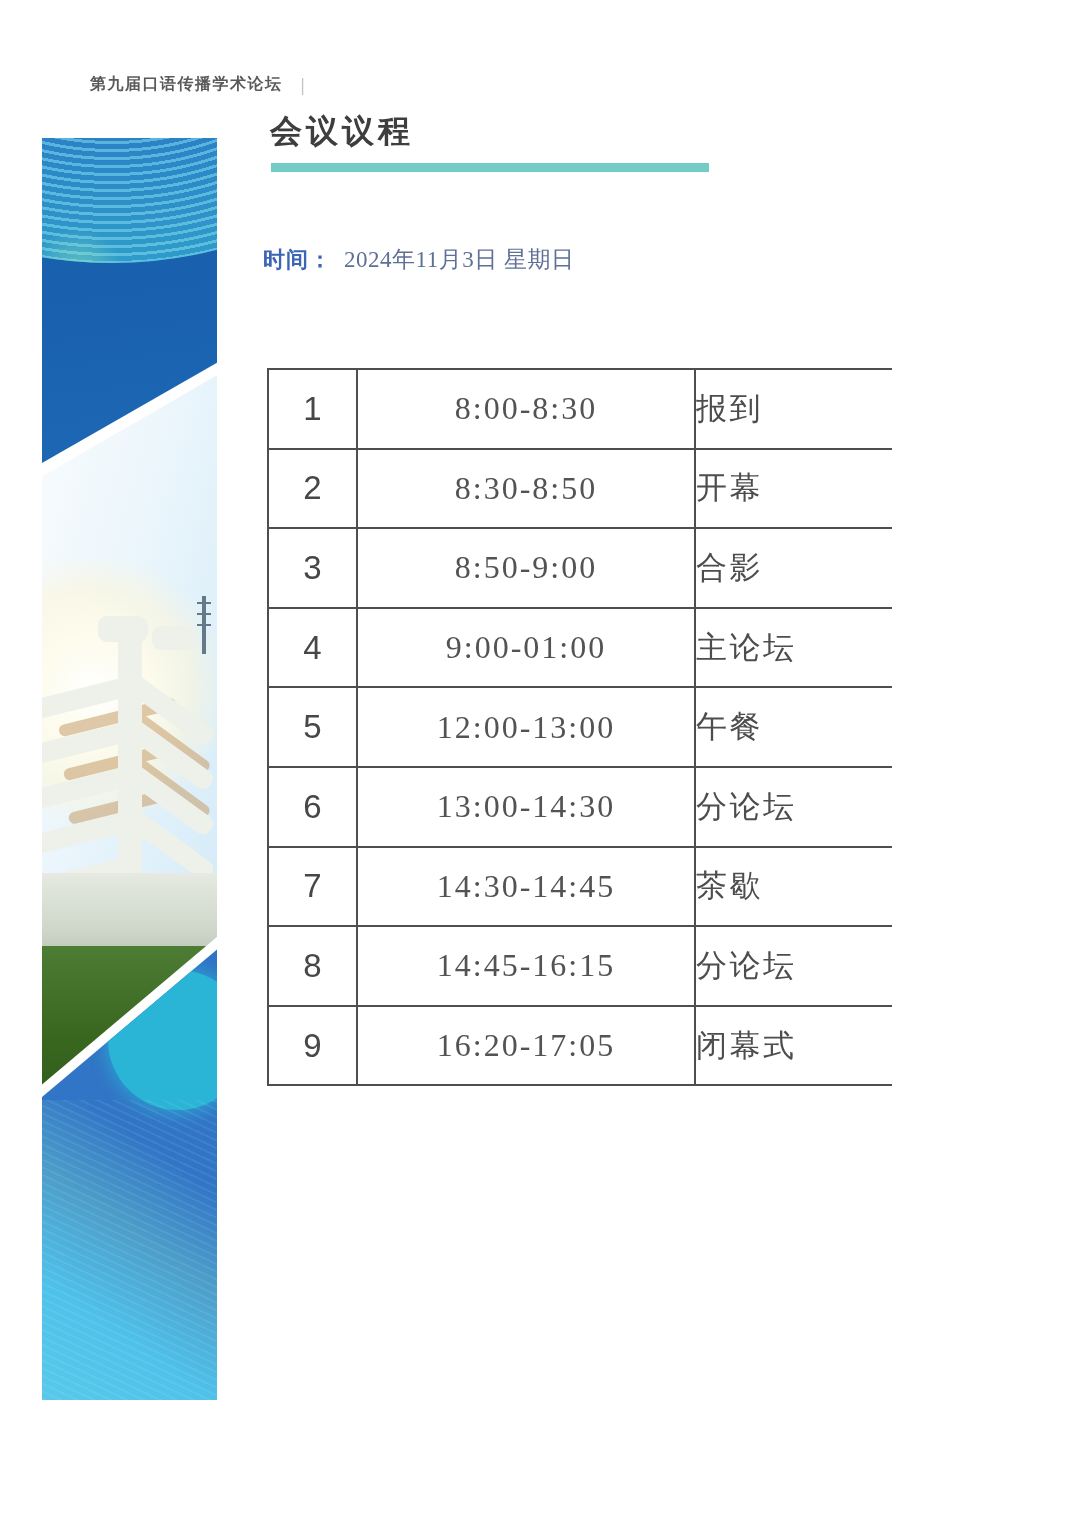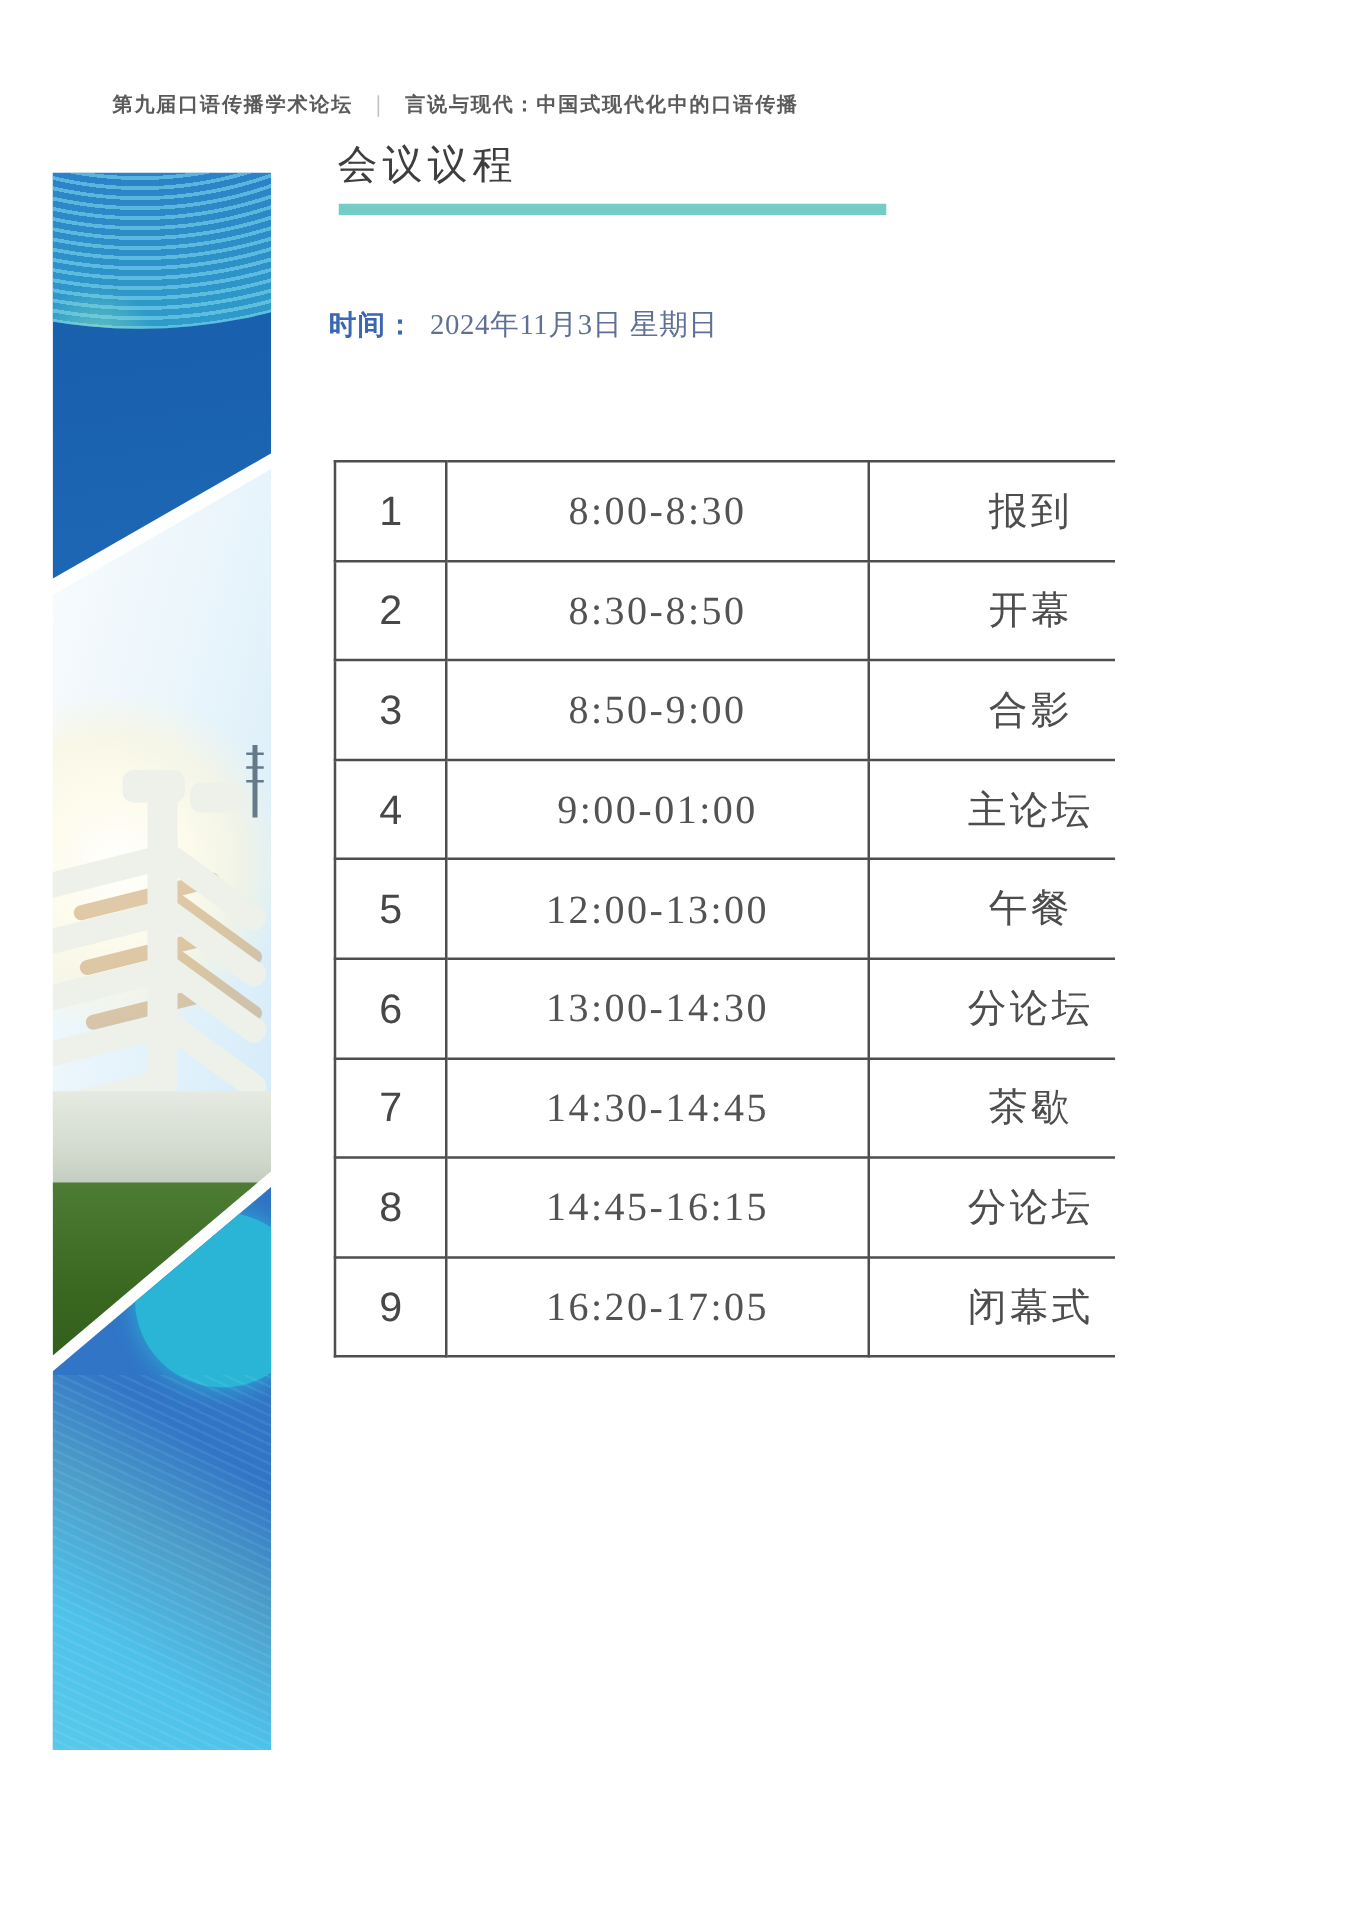--- a/index.html
+++ b/index.html
@@ -39,49 +39,48 @@
             clip-path:polygon(0 76%,100% 64.3%,100% 100%,0 100%);}
   .dot{position:absolute;left:66px;top:832px;width:140px;height:140px;border-radius:50%;
        background:#2ab4d6;box-shadow:0 0 14px 5px rgba(42,180,214,.55);}
   .glow{position:absolute;left:0;bottom:0;width:100%;height:300px;
         background:
           repeating-linear-gradient(25deg, rgba(255,255,255,.07) 0 2px, rgba(255,255,255,0) 2px 7px),
           linear-gradient(215deg, rgba(77,192,230,0) 22%, rgba(110,206,205,.45) 45%, rgba(80,198,236,.95) 72%, #58c9ea 100%);}
 
   
   .title{position:absolute;left:270px;top:110px;margin:0;
-         font-size:32px;font-weight:normal;color:#3e3e3e;letter-spacing:4px;}
+         font-size:32px;font-weight:bold;color:#3e3e3e;letter-spacing:4px;}
   .rule{position:absolute;left:271px;top:163px;width:438px;height:9px;background:#74ccc6;}
 
   .meta{position:absolute;left:263px;margin:0;white-space:nowrap;line-height:32px;}
   .meta.time{top:244px;}
   .meta.place{top:286px;}
   .meta .label{font-size:22px;font-weight:bold;color:#3a66b5;letter-spacing:1px;margin-right:12px;}
   .meta .value{font-size:23px;color:#5f7096;letter-spacing:.5px;
                font-family:"Liberation Serif","DejaVu Serif",serif;}
 
   
   table.agenda{position:absolute;left:267px;top:368px;width:686px;height:717px;
                border-collapse:collapse;table-layout:fixed;}
   table.agenda td{border:2px solid #4e4e4e;padding:0;vertical-align:middle;}
   table.agenda tr{height:79.6px;}
   td.c-no{text-align:center;font-size:33px;color:#474747;}
   td.c-time{padding-left:44px;font-family:"Liberation Serif","DejaVu Serif",serif;
             font-size:32px;letter-spacing:2px;color:#535353;text-align:center;}
-  td.c-event{padding-left:41px;font-size:31px;letter-spacing:2.5px;color:#4d4d4d;text-align:center;}
+  td.c-event{padding-left:41px;font-size:31px;letter-spacing:2.5px;color:#4d4d4d;}
 </style>
 </head>
 <body>
 
 <div class="page">
 
   <div class="hdr">
     <span>第九届口语传播学术论坛</span>
     <span class="divider">|</span>
-    <span>言说与现代：中国式现代化中的口语传播</span>
   </div>
 
   <div class="strip">
     <div class="s-top">
       <div class="arcs"></div>
     </div>
     <div class="s-photo">
       <div class="sky"></div>
       <div class="flare"></div>
       <div class="mast"></div>

